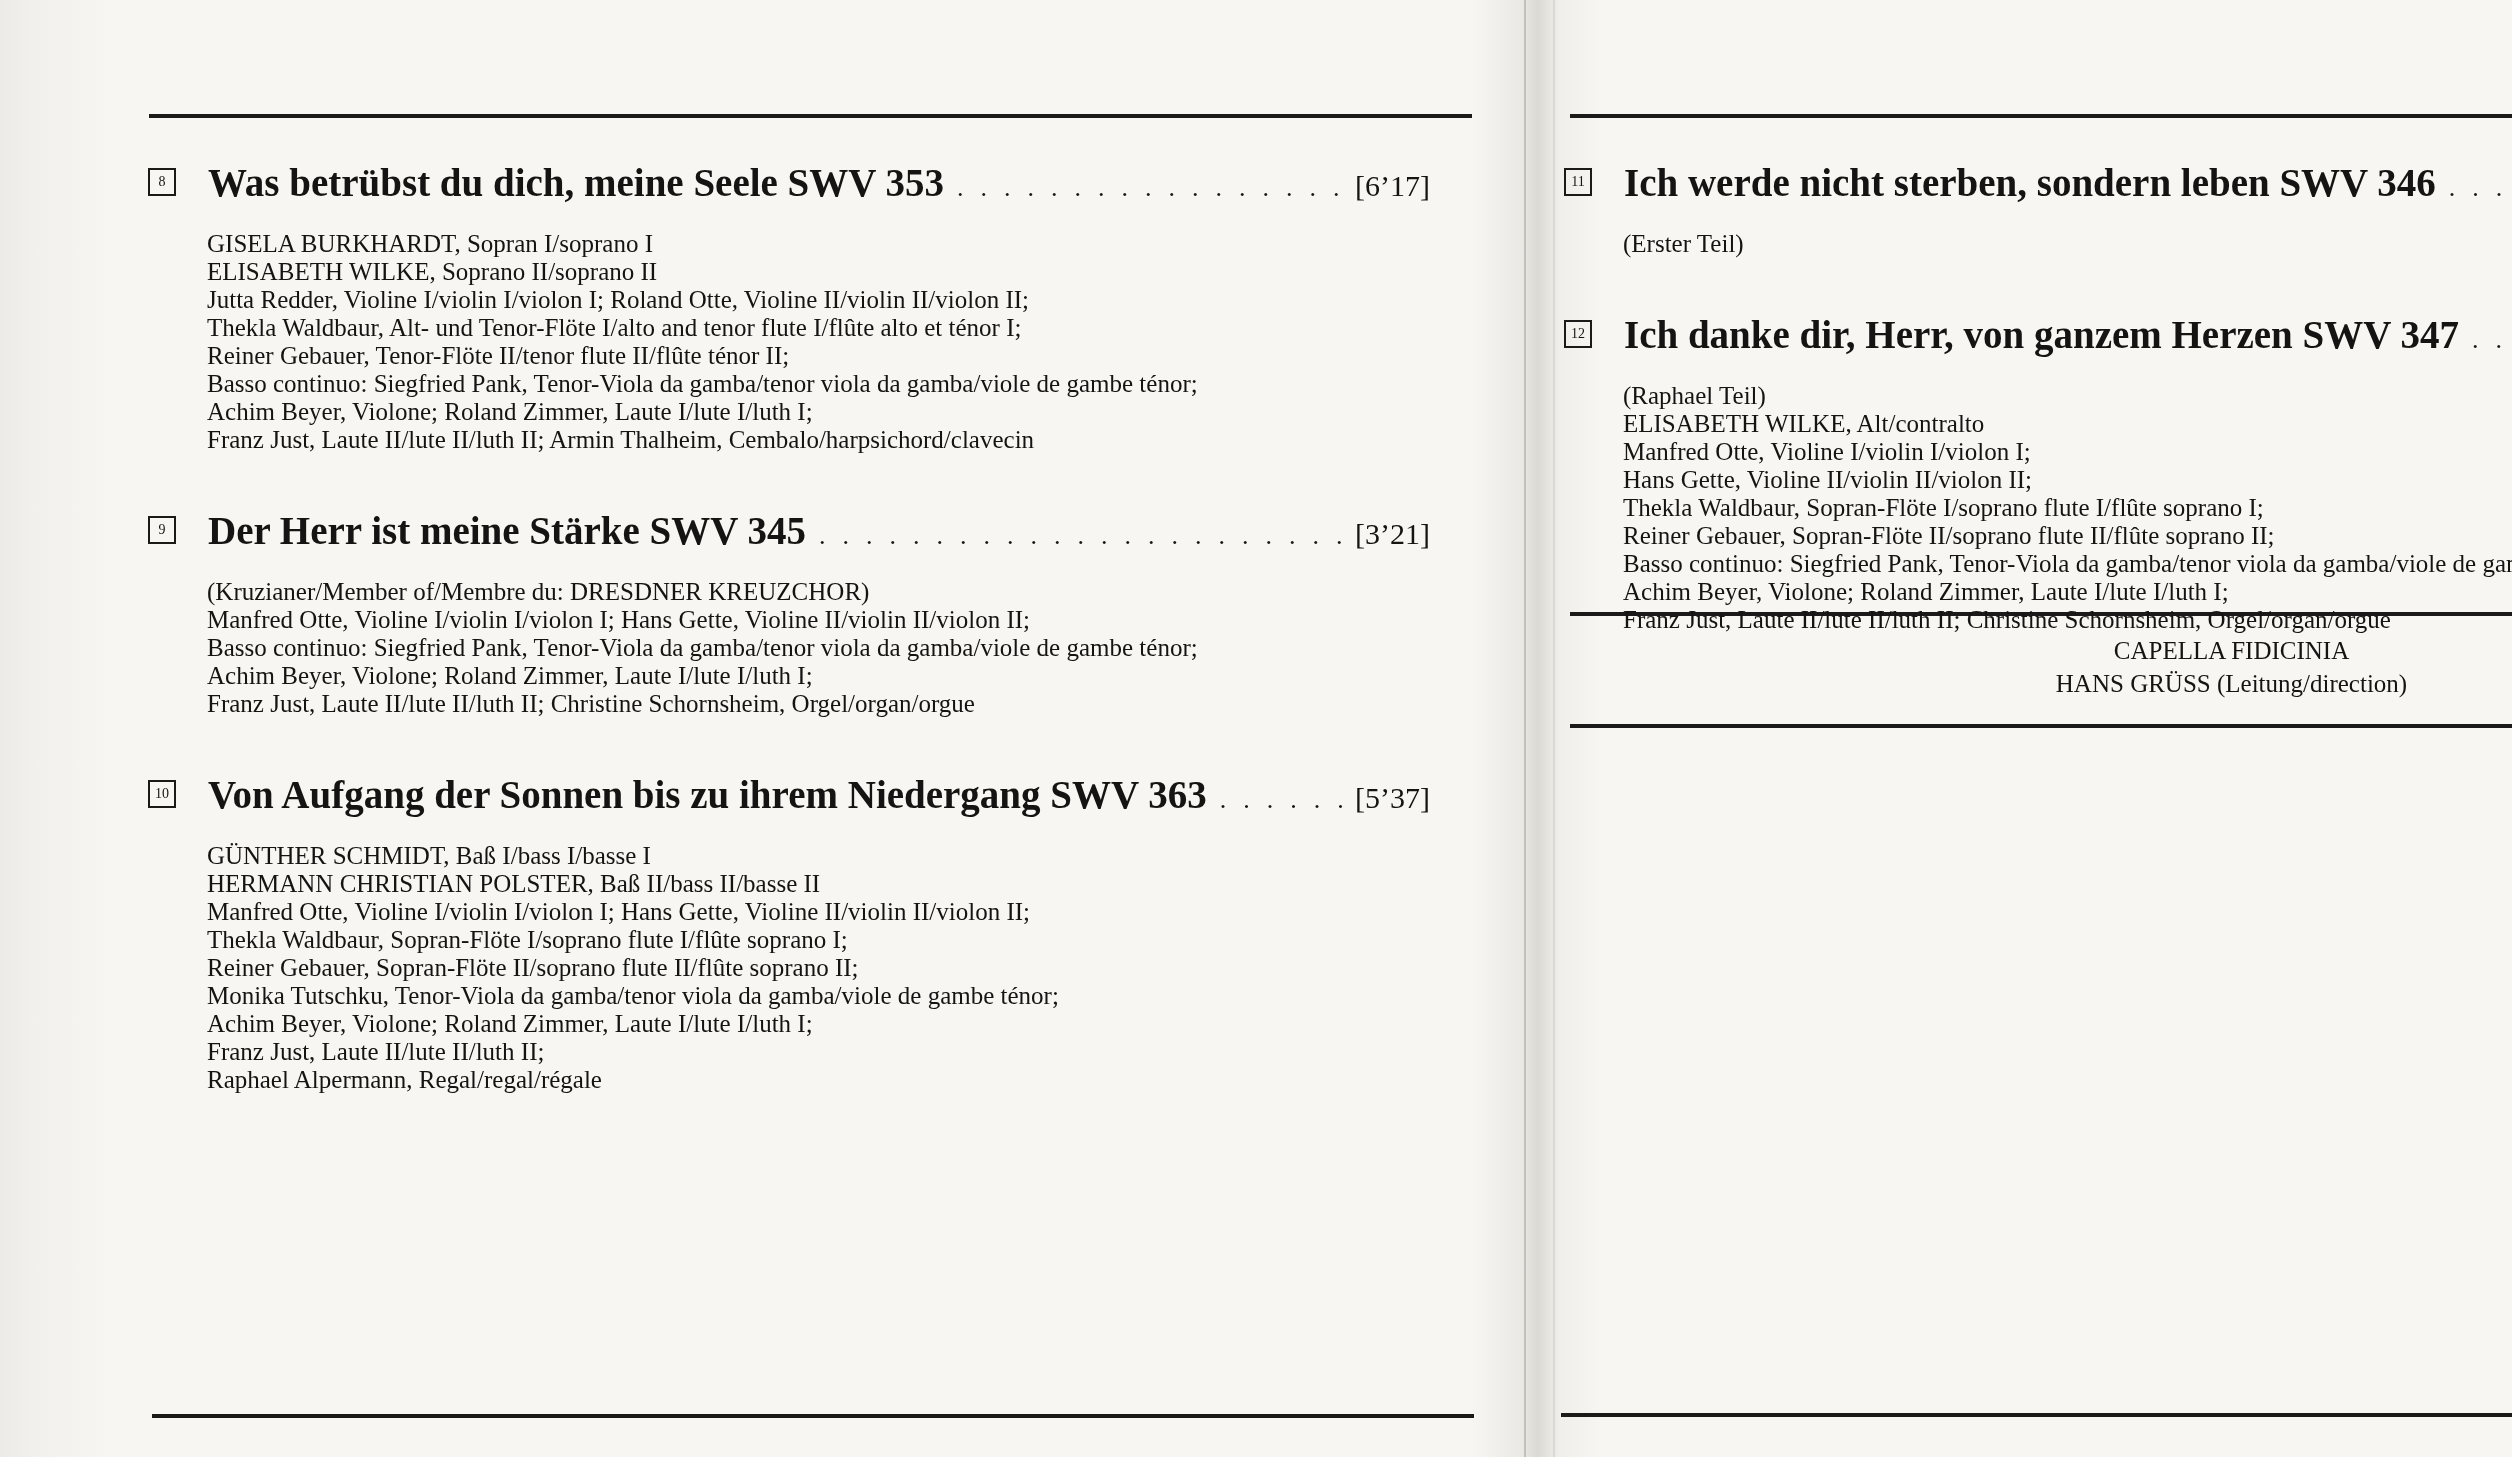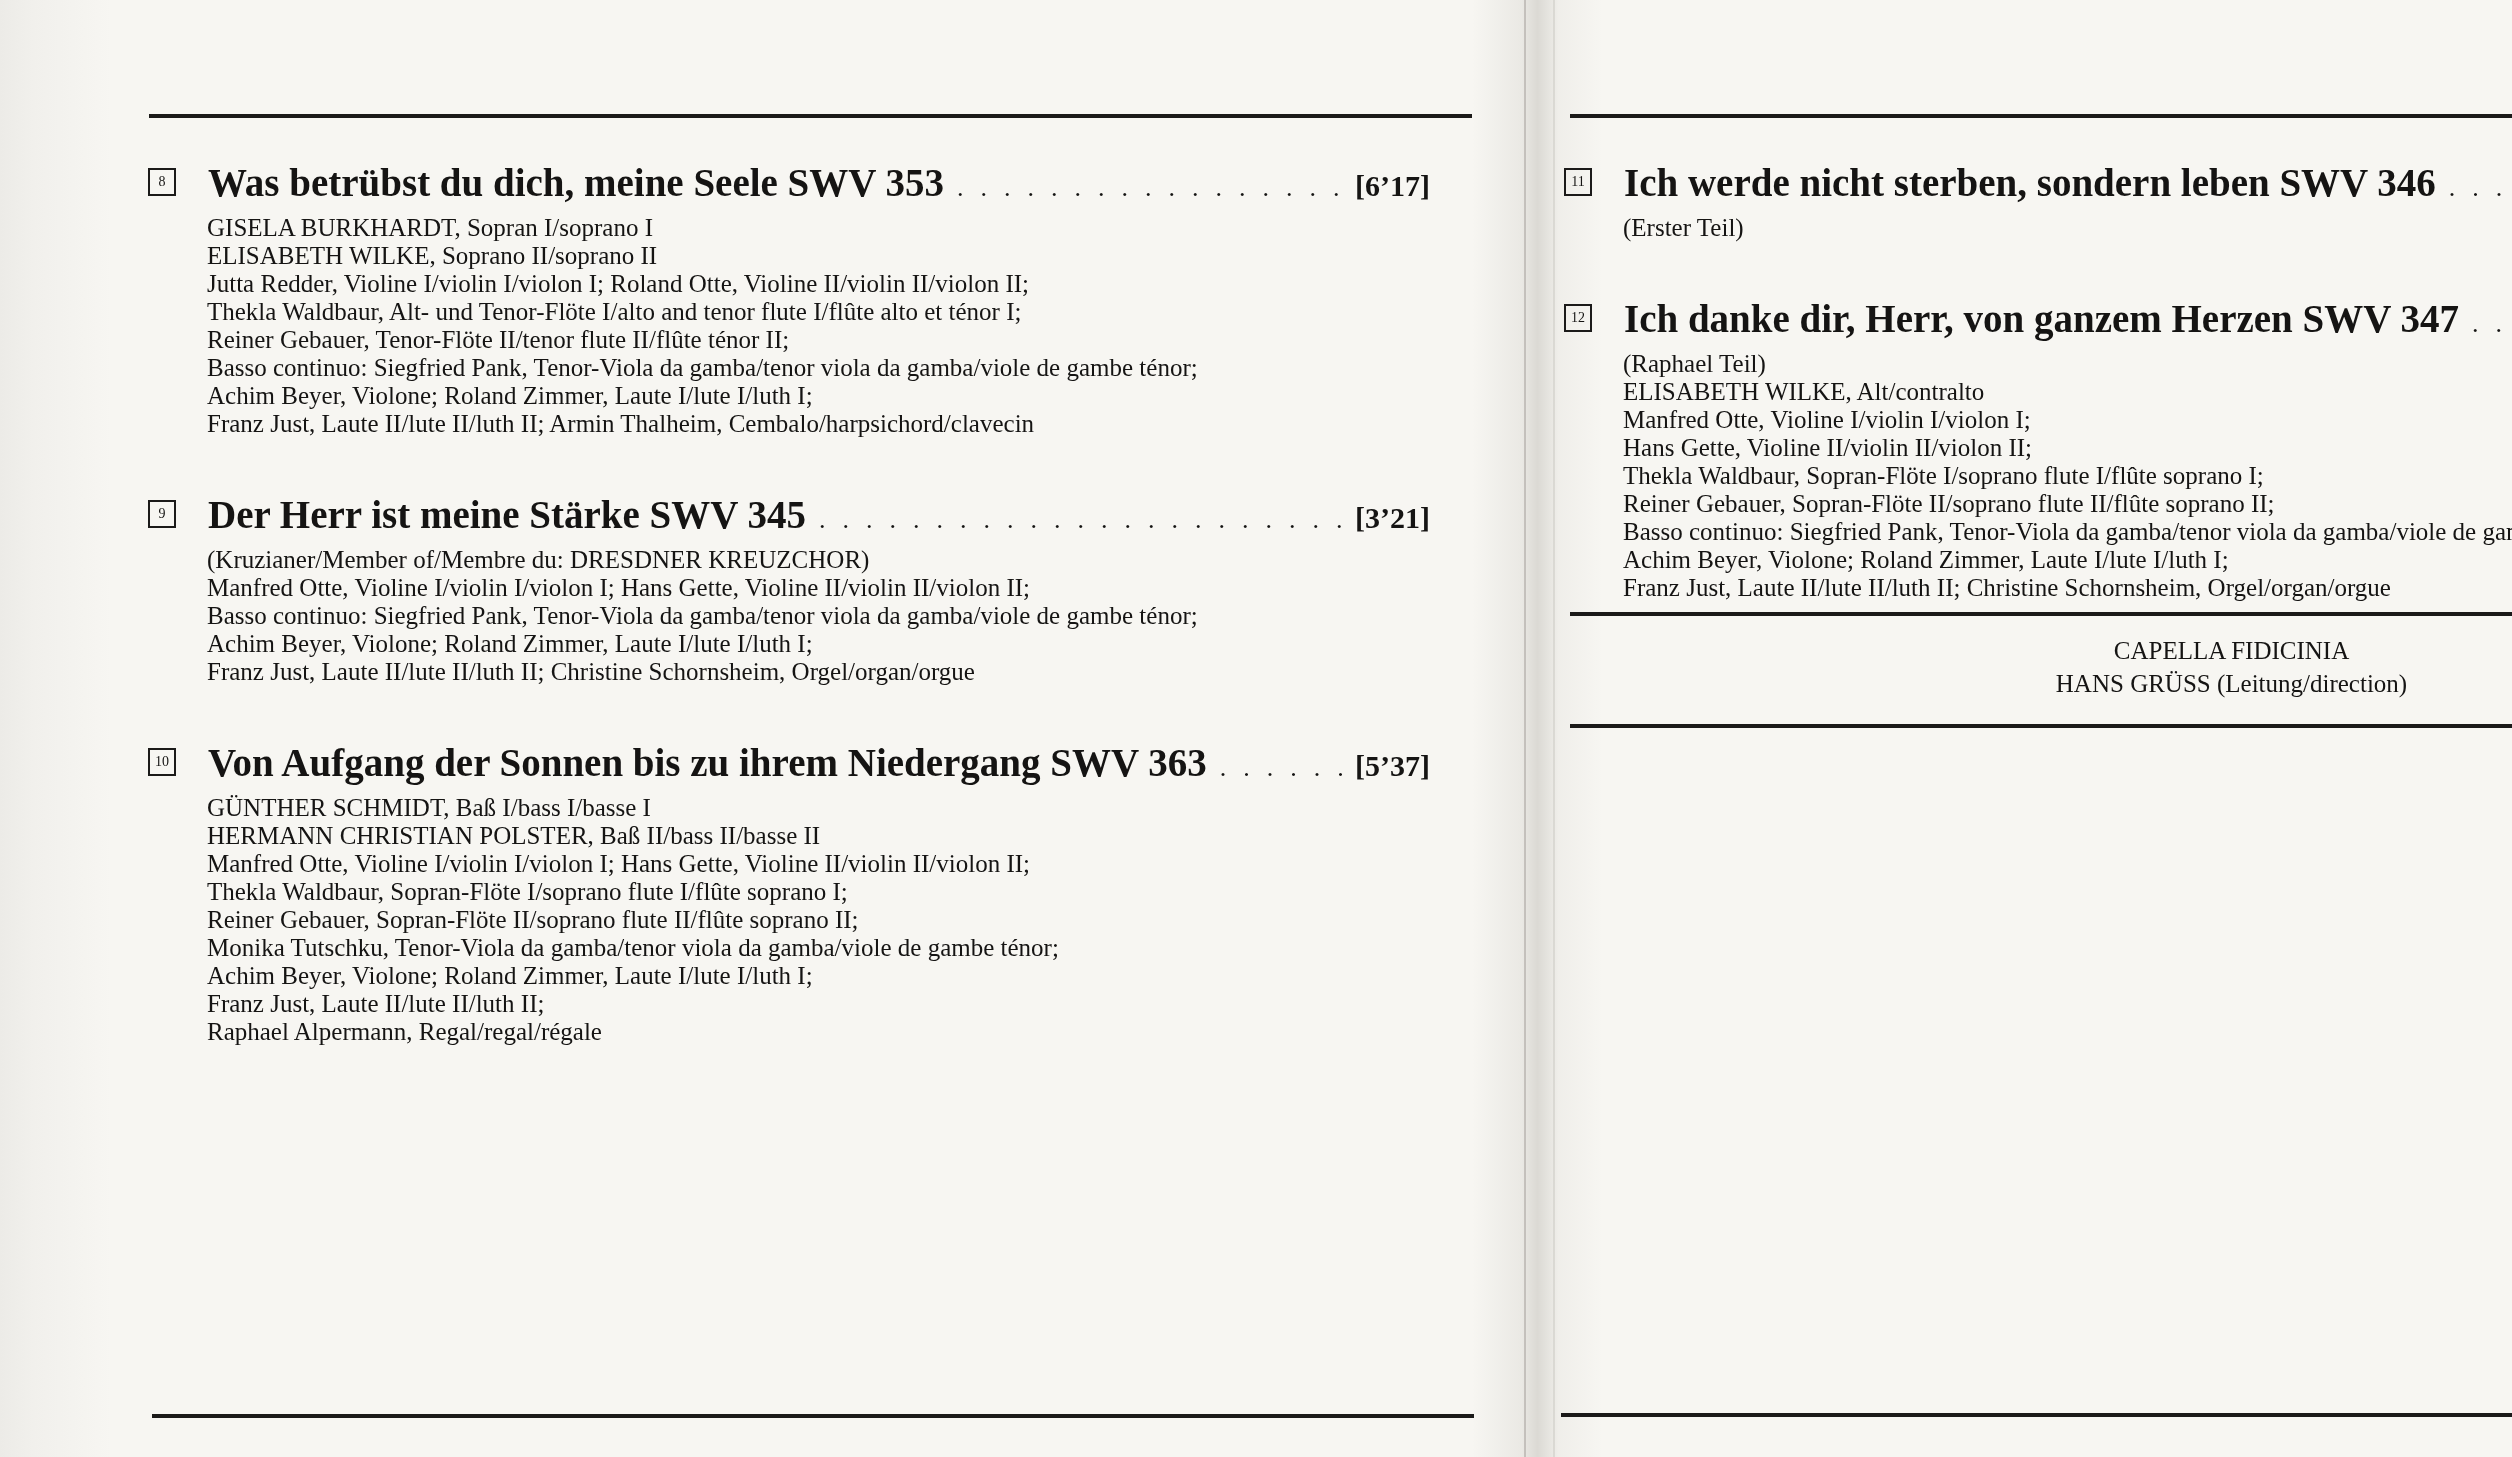--- a/index.html
+++ b/index.html
@@ -41,23 +41,23 @@
     border:2.5px solid #1b1a19;
     display:flex; align-items:center; justify-content:center;
     font-weight:normal; font-size:14px; letter-spacing:0;
   }
   .ttl { flex:0 0 auto;margin-left:16px; }
   .leader {
     flex:1 1 0; overflow:hidden; white-space:nowrap;
     font-weight:normal; font-size:26px; letter-spacing:17px;
     margin-left:13px; margin-right:3px;
   }
-  .dur { flex:0 0 auto; font-weight:bold; font-size:30px; }
+  .dur { flex:0 0 auto; font-weight:normal; font-size:30px; }
 
-  .lines { margin-left:59px; margin-top:3px; }
+  .lines { margin-left:59px; margin-top:19px; }
   .perf-line { font-size:25px; line-height:28px; white-space:nowrap; }
   .perf-line .bc { }
 
   
   .ensemble {
     position:absolute; left:1564px; top:634px; width:1335px;
     text-align:center; font-size:25px; line-height:33px;
   }
 </style>
 </head>

